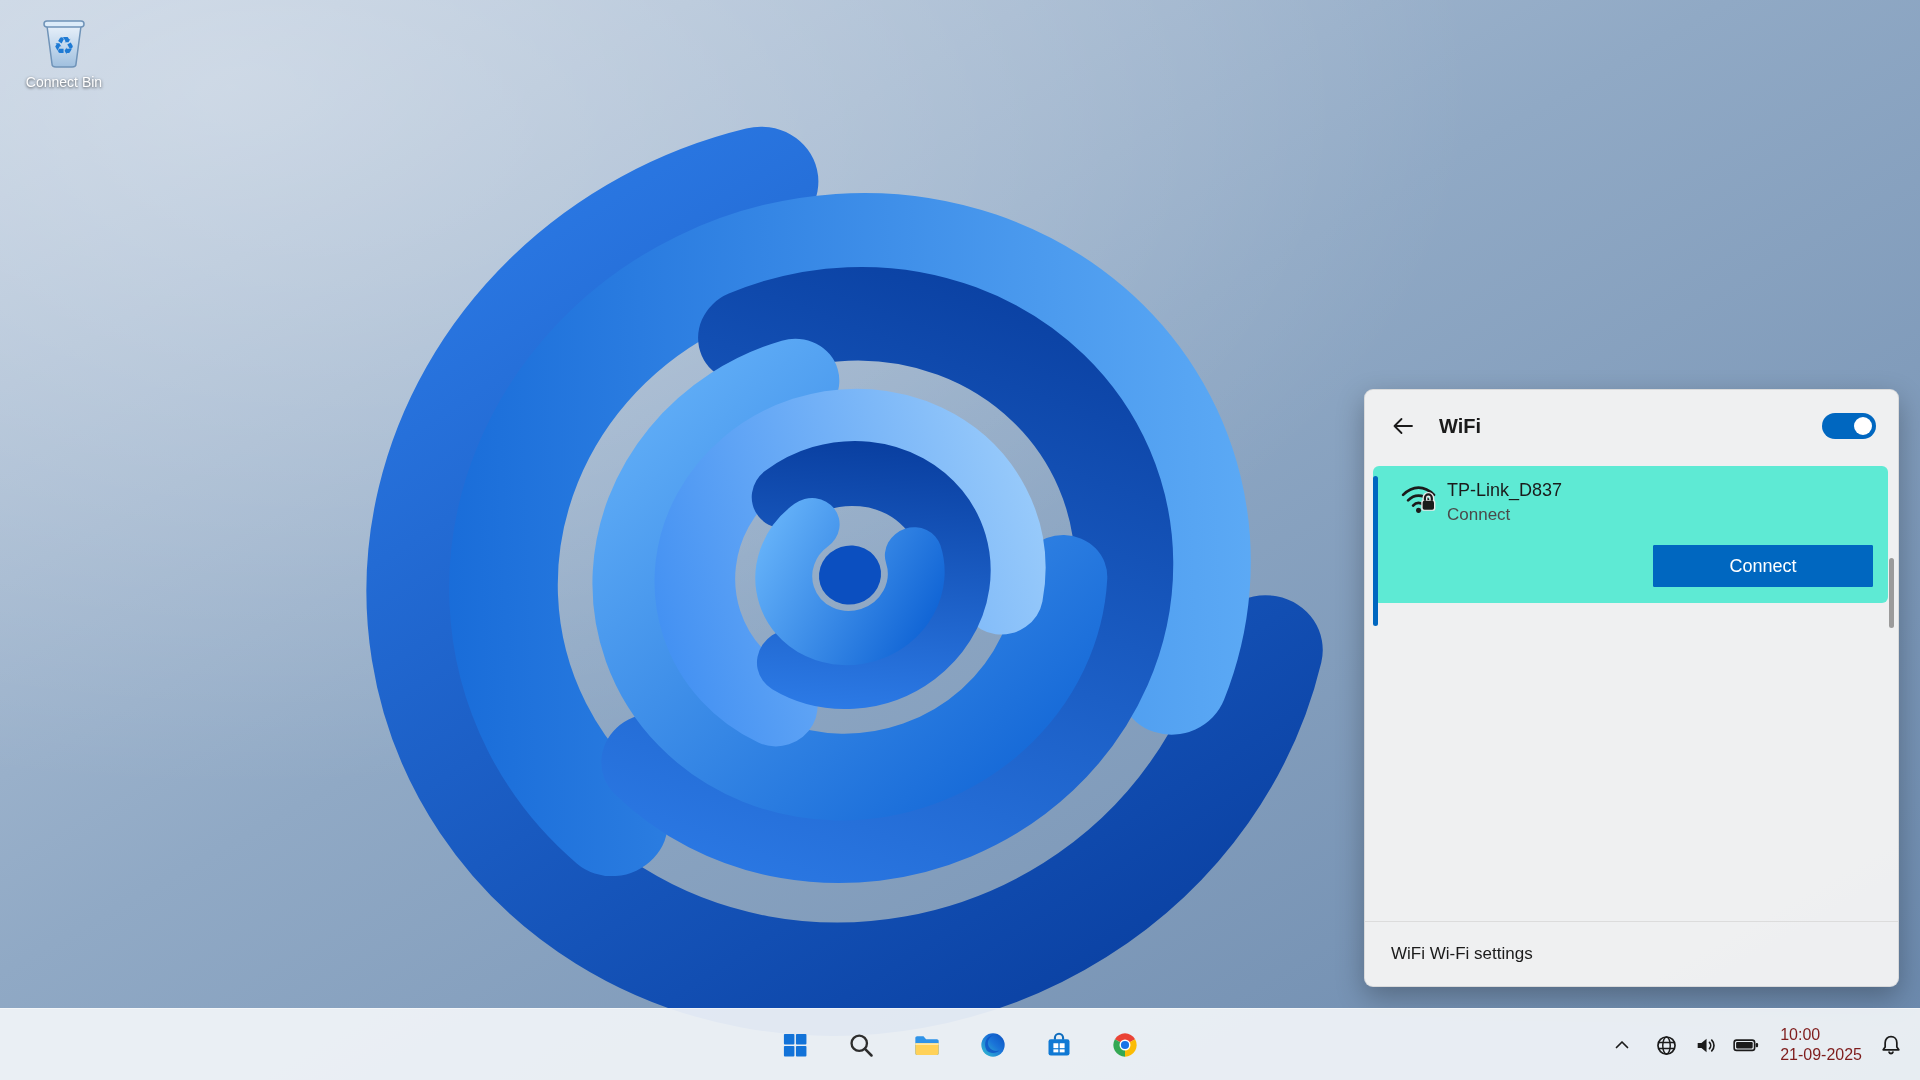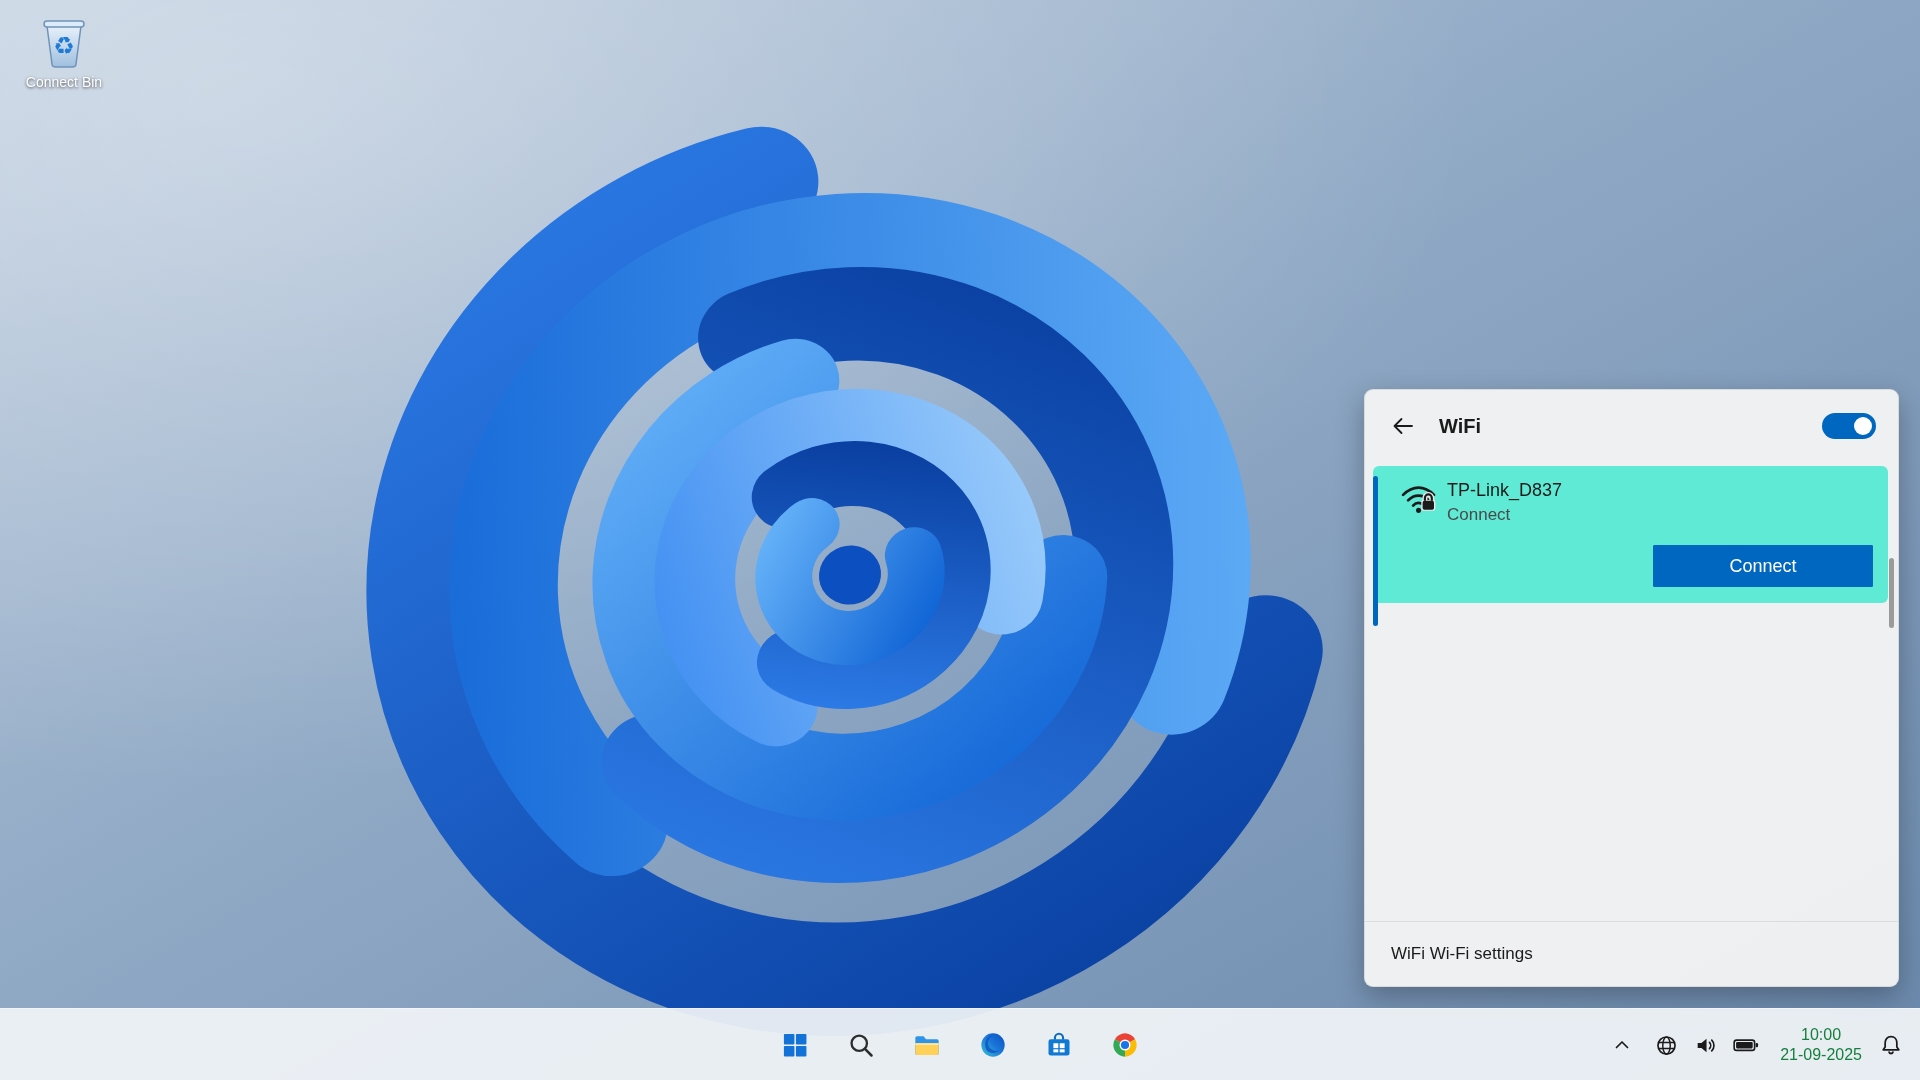--- a/index.html
+++ b/index.html
@@ -59,22 +59,22 @@
   .tb-center { position:absolute; left:50%; top:0; height:72px; transform:translateX(-50%);
     display:flex; align-items:center; gap:22px; }
   .tb-btn { width:44px; height:44px; border:none; background:transparent; border-radius:6px;
     display:flex; align-items:center; justify-content:center; cursor:pointer; }
   .tb-btn svg { width:28px; height:28px; }
   .tb-right { position:absolute; right:12px; top:0; height:72px;
     display:flex; align-items:center; }
   .tray-btn { background:none; border:none; border-radius:6px; cursor:pointer;
     display:flex; align-items:center; justify-content:center; padding:4px; }
   .tray-group { display:flex; align-items:center; gap:6px; margin-left:12px; }
-  .clock { margin-left:16px; text-align:center; font-size:16px; line-height:20px;
-    color:#15803d; cursor:pointer; }
+  .clock { margin-left:16px; text-align:left; font-size:16px; line-height:20px;
+    color:#7f1d1d; cursor:pointer; }
   .bell-btn { margin-left:12px; }
 </style>
 </head>
 <body>
 
 <div class="desktop">
 
   <svg class="wallpaper" viewBox="0 0 1920 1080" aria-hidden="true">
     <defs>
       <linearGradient id="bg" x1="0" y1="0" x2="1" y2="1">

